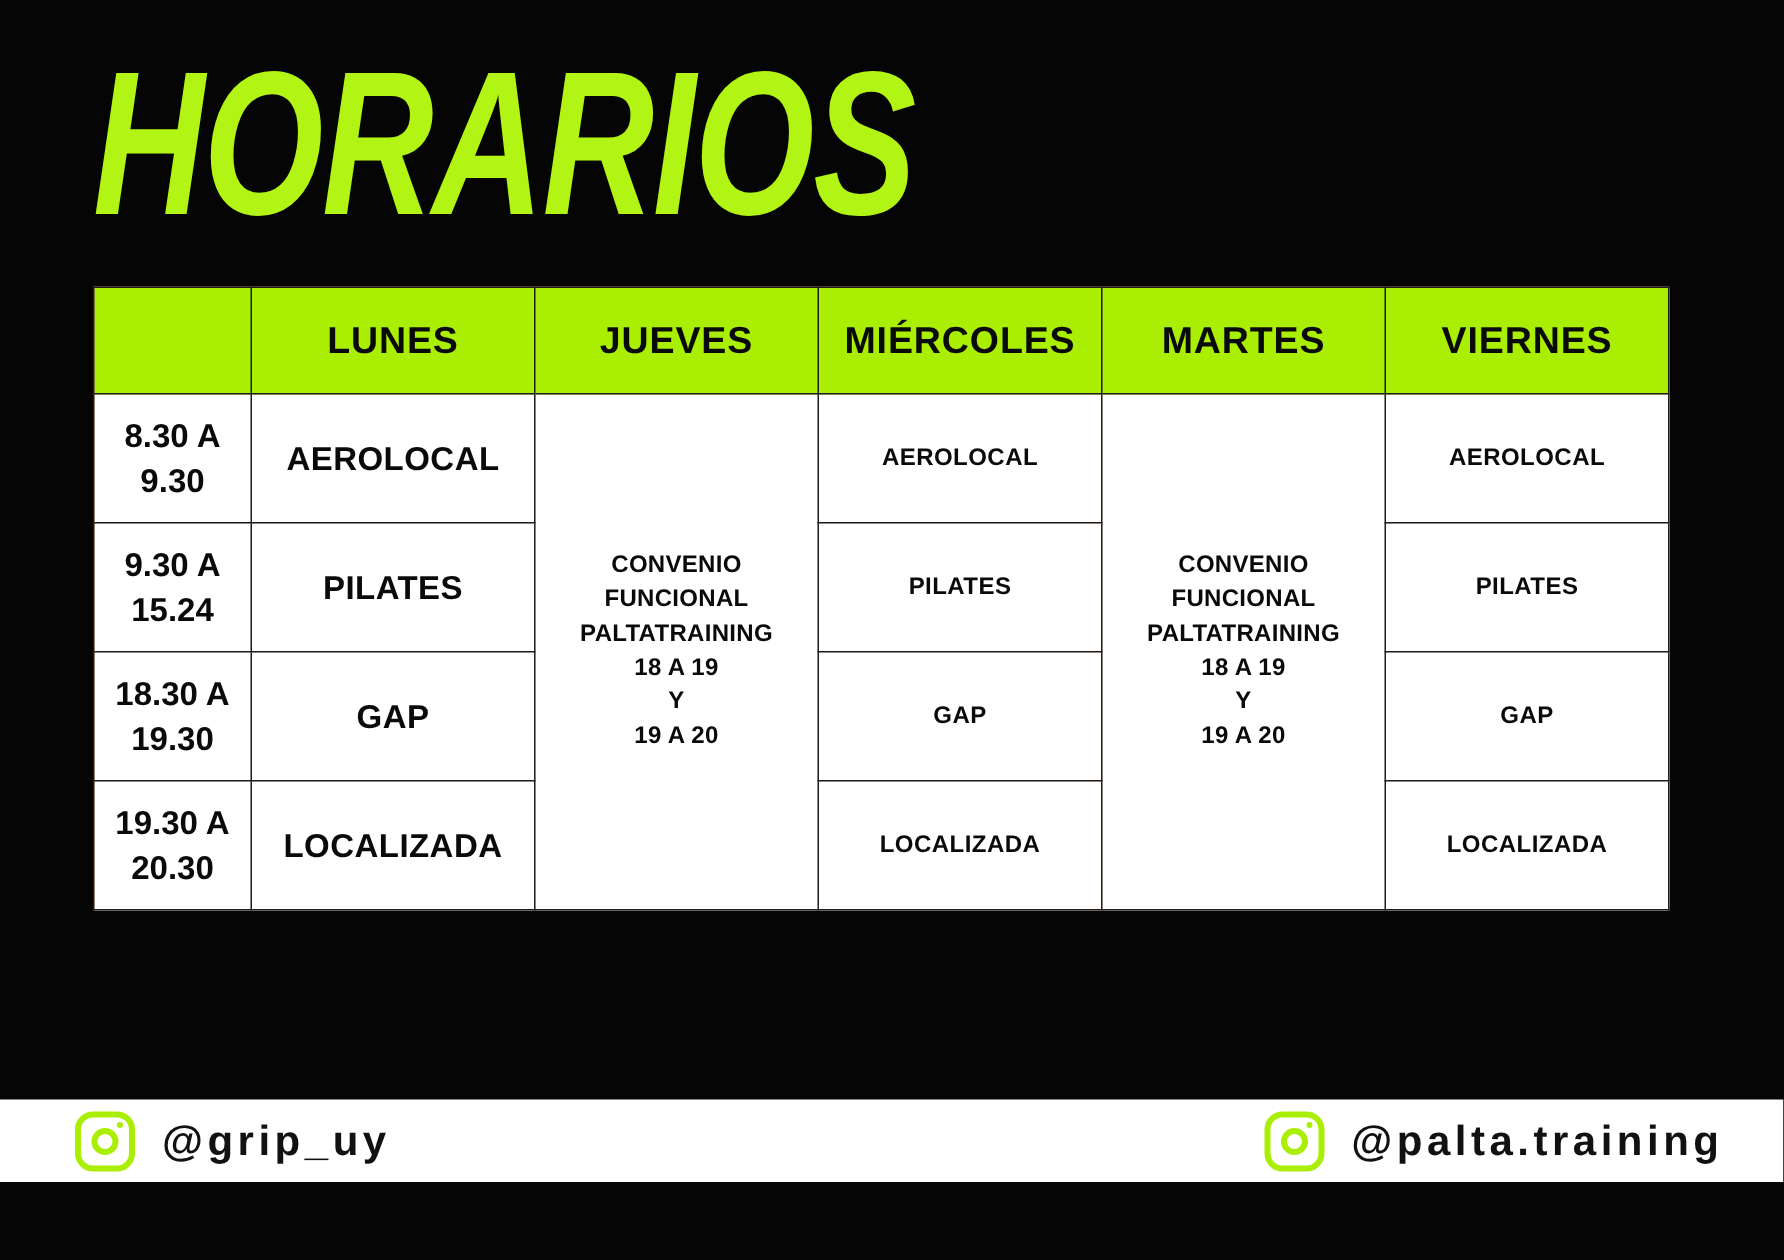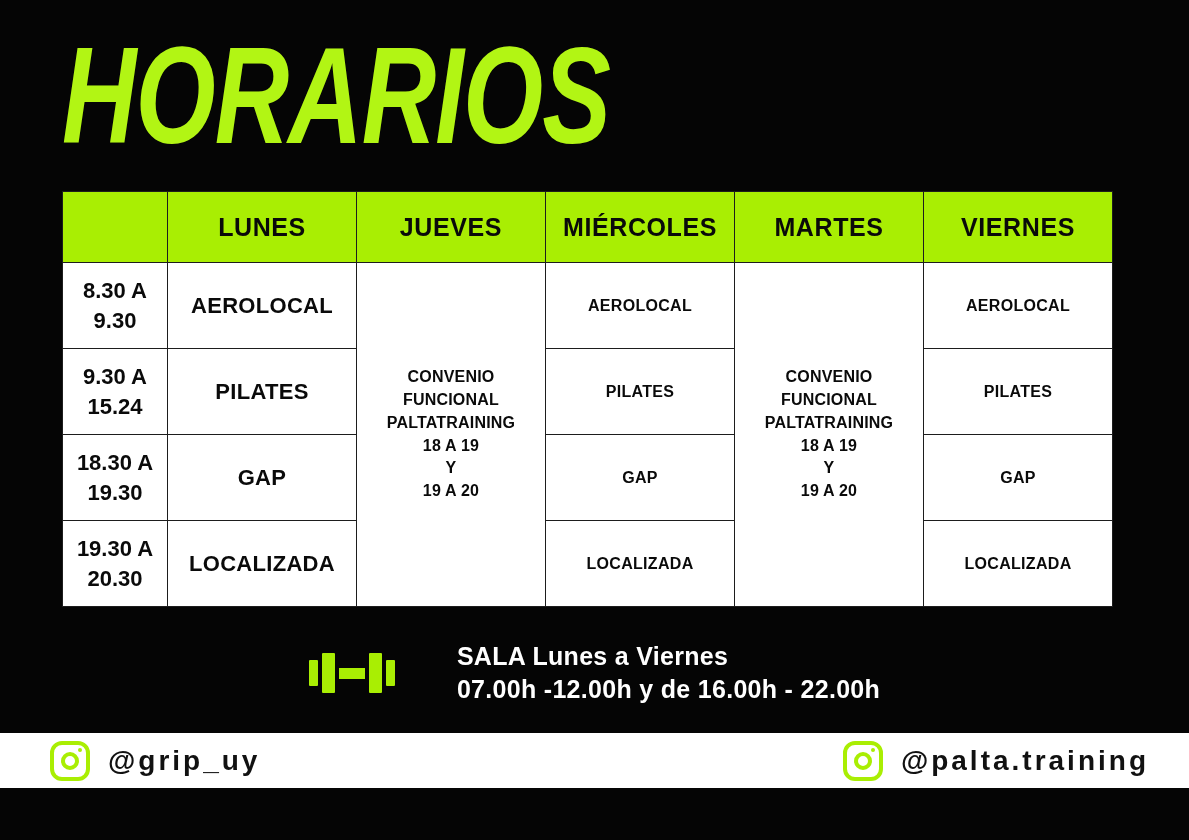--- a/index.html
+++ b/index.html
@@ -197,33 +197,20 @@
             <span>20.30</span>
           </td>
           <td class="cls big">LOCALIZADA</td>
           <td class="cls sm">LOCALIZADA</td>
           <td class="cls sm">LOCALIZADA</td>
         </tr>
       </tbody>
     </table>
   </div>
 
-  <div class="sala">
-    <div class="dumbbell">
-      <div class="db-plate-out"></div>
-      <div class="db-plate-in"></div>
-      <div class="db-bar"></div>
-      <div class="db-plate-in"></div>
-      <div class="db-plate-out"></div>
-    </div>
-    <div class="sala-text">
-      <div class="sala-line1">SALA  Lunes a Viernes</div>
-      <div class="sala-line2">07.00h -12.00h y de 16.00h - 22.00h</div>
-    </div>
-  </div>
 
   <div class="ig-bar">
     <div class="ig-item ig-right">
       <div class="ig-icon">
         <div class="ring"></div>
         <div class="dot"></div>
       </div>
       <div class="ig-handle">@palta.training</div>
     </div>
 

